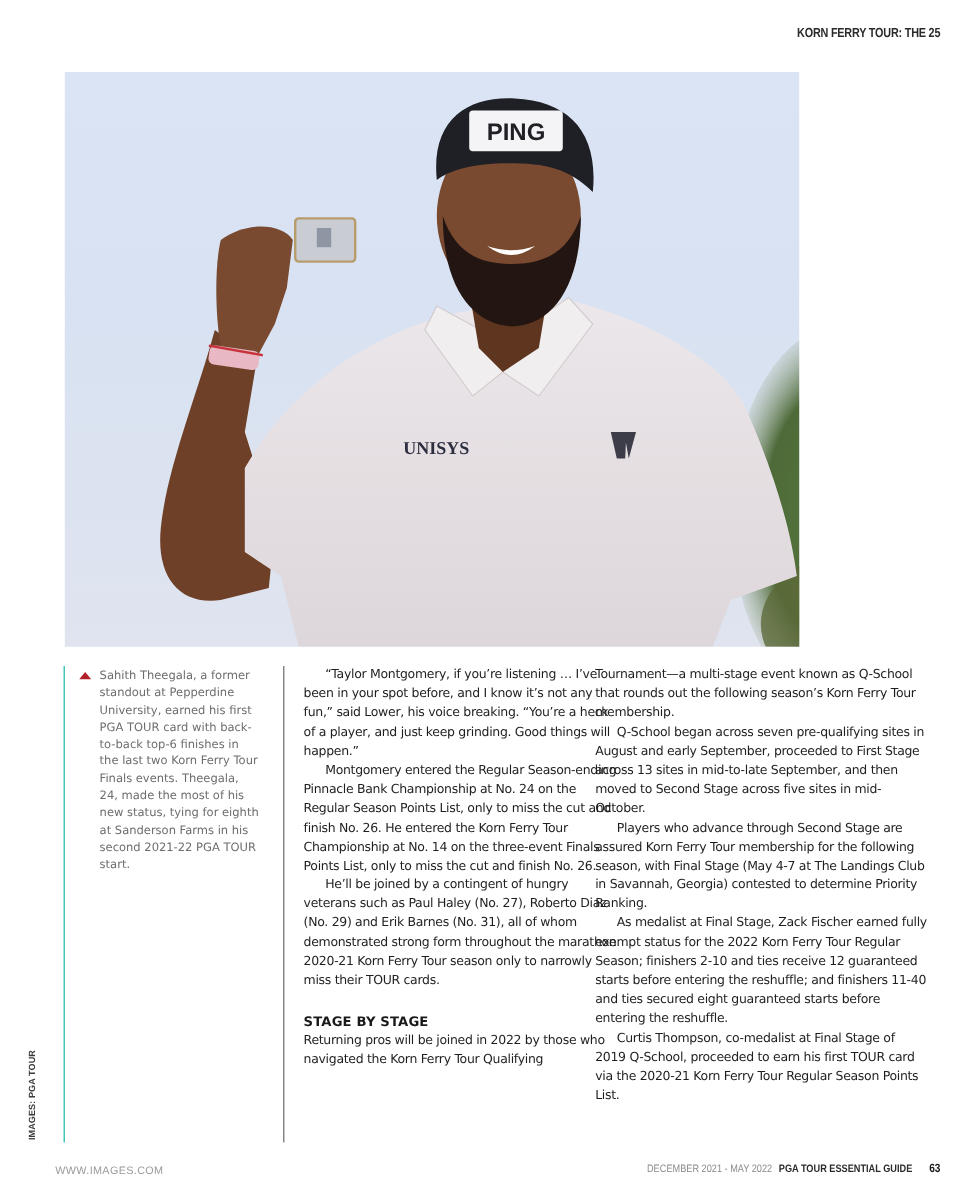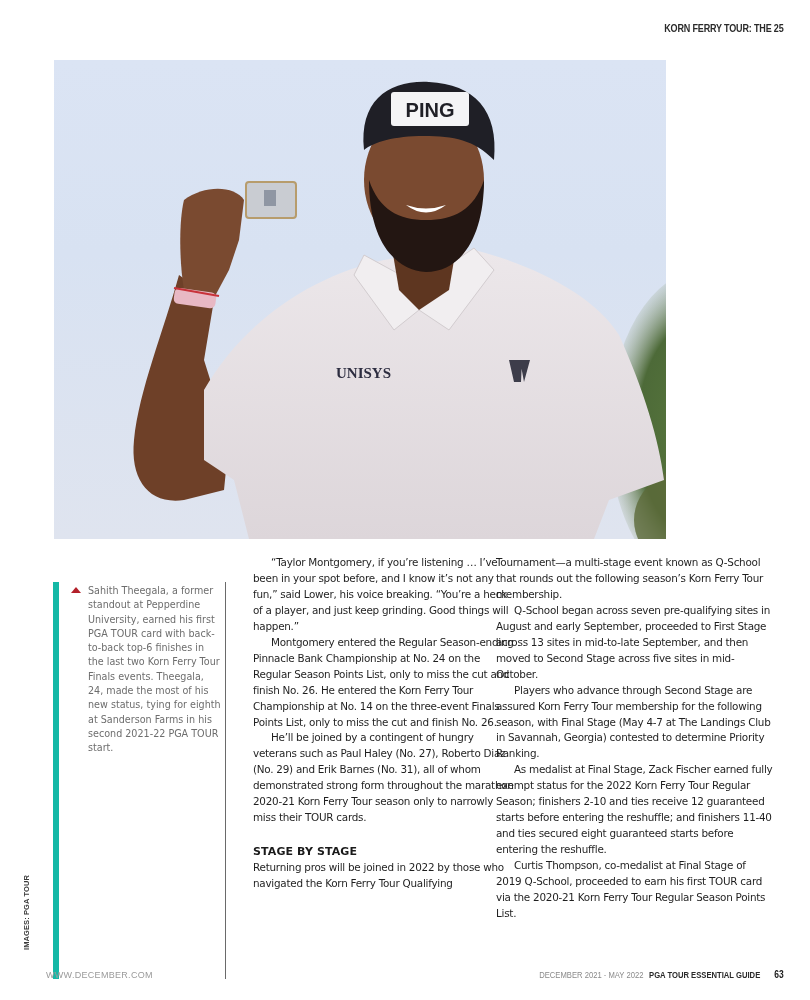--- a/index.html
+++ b/index.html
@@ -18,22 +18,22 @@
     }
     .photo {
       position: absolute; left: 54px; top: 60px; width: 612px; height: 479px;
       overflow: hidden;
       background: linear-gradient(180deg, #dbe4f4 0%, #d8e2f2 40%, #dfe4ef 100%);
     }
     .photo svg { position: absolute; left: 0; top: 0; }
 
     
     .sidebar {
-      position: absolute; left: 53px; top: 582px; width: 166px; height: 397px;
-      border-left: 6px solid #14b8a6; border-right: 1px solid #6a6a6a;
+      position: absolute; left: 53px; top: 555px; width: 166px; height: 397px;
+      border-left: 1px solid #14b8a6; border-right: 1px solid #6a6a6a; padding-left: 16px;
     }
     .caption {
       position: absolute; left: 12px; top: 2px; width: 150px;
       font-family: "DejaVu Sans", sans-serif;
       font-size: 9.6px; line-height: 14.3px; color: #6d6d6d;
     }
     .caption .triangle {
       position: absolute; left: 0; top: 3px;
       width: 0; height: 0;
       border-left: 5px solid transparent; border-right: 5px solid transparent;
@@ -158,18 +158,18 @@
 </div>
 
 <div class="col col-2">
   <p>Tournament—a multi-stage event known as Q-School that rounds out the following season’s Korn Ferry Tour membership.</p>
   <p class="indent">Q-School began across seven pre-qualifying sites in August and early September, proceeded to First Stage across 13 sites in mid-to-late September, and then moved to Second Stage across five sites in mid-October.</p>
   <p class="indent">Players who advance through Second Stage are assured Korn Ferry Tour membership for the following season, with Final Stage (May 4-7 at The Landings Club in Savannah, Georgia) contested to determine Priority Ranking.</p>
   <p class="indent">As medalist at Final Stage, Zack Fischer earned fully exempt status for the 2022 Korn Ferry Tour Regular Season; finishers 2-10 and ties receive 12 guaranteed starts before entering the reshuffle; and finishers 11-40 and ties secured eight guaranteed starts before entering the reshuffle.</p>
   <p class="indent">Curtis Thompson, co-medalist at Final Stage of 2019 Q-School, proceeded to earn his first TOUR card via the 2020-21 Korn Ferry Tour Regular Season Points List.</p>
 </div>
 
-<div class="footer-left">WWW.DECEMBER.COM</div>
+<div class="footer-left">WWW.IMAGES.COM</div>
 <div class="footer-right">
   <span class="dates">DECEMBER 2021 - MAY 2022</span>
   <span class="guide">PGA TOUR ESSENTIAL GUIDE</span>
   <span class="page">63</span>
 </div>
 
 </body></html>

